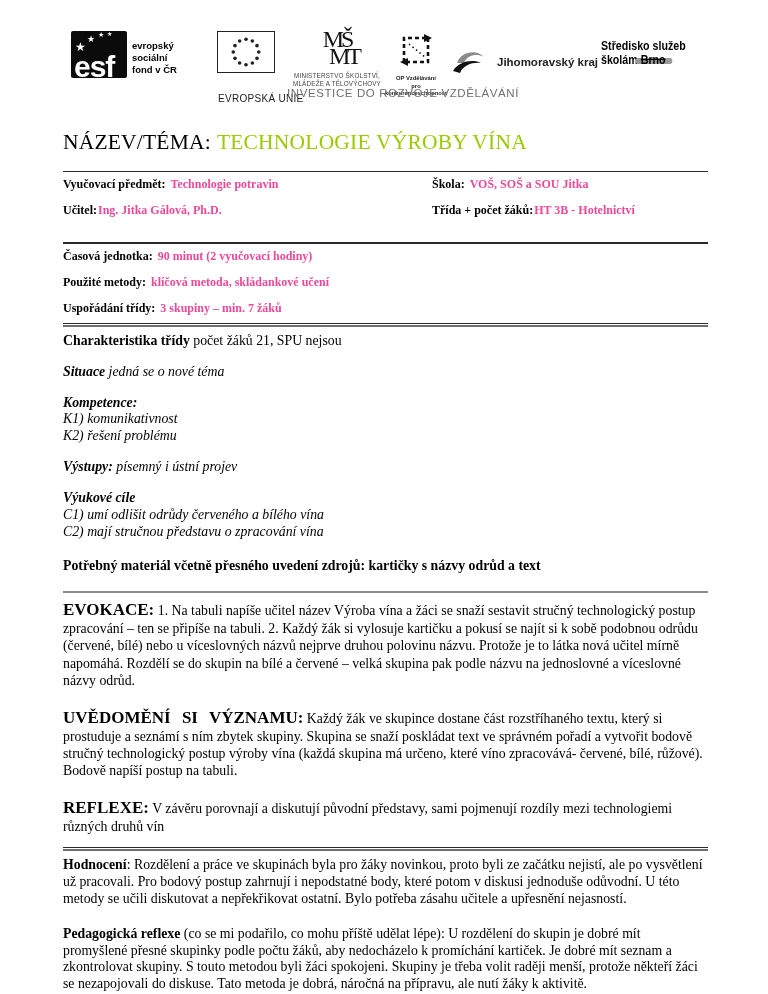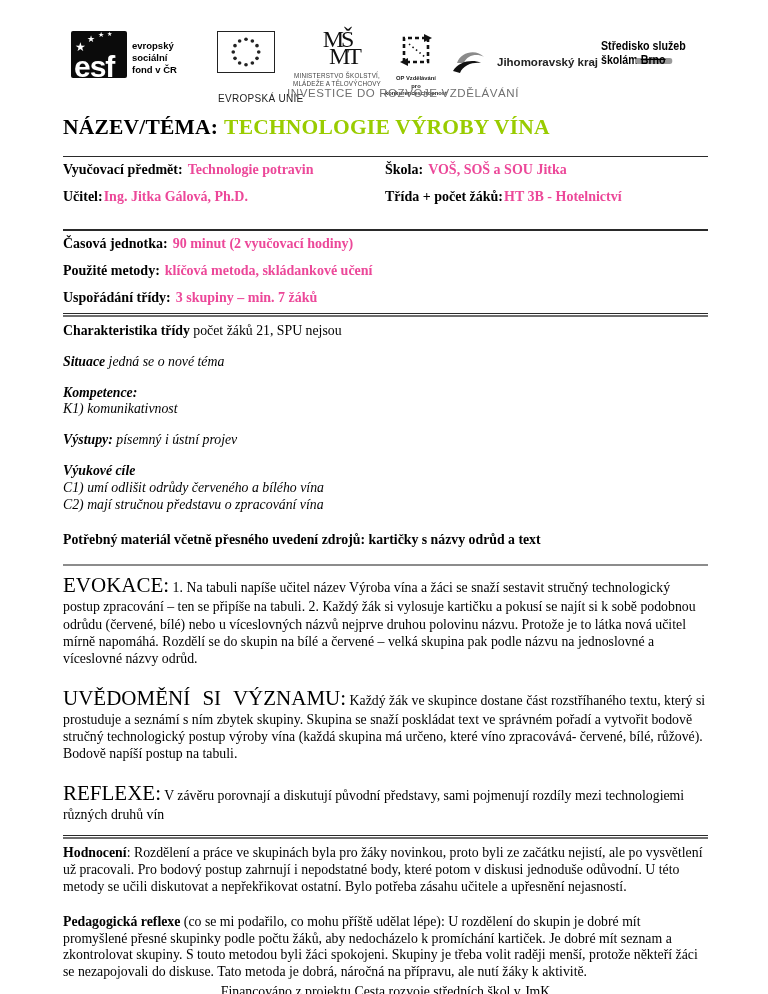--- a/index.html
+++ b/index.html
@@ -45,47 +45,47 @@
   
   .logo-sss { left: 538px; top: 8px; }
   .sss-lines { font-family: "Liberation Sans", sans-serif; font-weight: bold; font-size: 13px; line-height: 1.05; transform: scaleX(0.82); transform-origin: left; white-space: nowrap; }
   .sss-brno { position: relative; }
   .sss-brno::before { content: ""; position: absolute; left: -6px; right: -8px; top: 45%; height: 6px; background: #9a9a9a; border-radius: 3px; z-index: 0; }
   .sss-brno b { position: relative; z-index: 1; text-decoration: line-through; }
 
   .investice { position: absolute; left: 144px; top: 56px; width: 392px; text-align: center; font-family: "Liberation Sans", sans-serif; font-size: 11.5px; color: #6f6f6f; letter-spacing: 0.6px; }
 
   
-  .doc-title { margin-top: 12px; font-size: 21.5px; font-weight: bold; letter-spacing: 0.2px; }
+  .doc-title { margin-top: 27px; font-size: 21.5px; font-weight: normal; letter-spacing: 0.2px; }
   .doc-title .green { color: #99cc00; margin-left: 6px; }
 
   
   .rule-thin   { border-top: 1.5px solid #2a2a2a; margin-top: 16px; }
   .rule-mid    { border-top: 2px solid #2a2a2a; }
   .rule-double { height: 4px; border-top: 1.5px solid #2a2a2a; border-bottom: 2px solid #6e6e6e; }
   .rule-grey   { border-top: 2px solid #8c8c8c; }
 
-  .info-row { display: flex; padding: 5px 0 6px 0; font-size: 14px; }
+  .info-row { display: flex; padding: 5px 0 6px 0; font-size: 12px; gap: 47px; }
   .info-cell { display: flex; align-items: baseline; }
   .info-cell.left { width: 322px; flex: none; }
   .info-label { font-weight: bold; white-space: nowrap; }
   .info-value { font-weight: bold; color: #ec4899; margin-left: 5px; white-space: nowrap; }
   .info-value.tight { margin-left: 1px; }
 
   
   .sect { font-size: 13.8px; line-height: 1.22; }
   .sect b { font-weight: bold; }
   .mt6  { margin-top: 6px; }
   .mt12 { margin-top: 12px; }
   .mt14 { margin-top: 14px; font-style: italic; }
   .mt16 { margin-top: 16px; }
   .mt18 { margin-top: 18px; }
 
   .phase { font-size: 13.8px; line-height: 1.24; }
-  .phase-label { font-weight: normal; font-size: 21px; }
+  .phase-label { font-weight: bold; font-size: 17px; }
   .phase-label.wide { word-spacing: 7px; }
 
   .footer { text-align: center; font-size: 13.8px; line-height: 1.3; margin-top: 2px; }
 </style>
 </head>
 <body>
 
 <div class="page">
   <div class="content">
 
@@ -218,20 +218,21 @@
 
     <div class="rule-double"></div>
 
     <p class="sect mt6"><b>Charakteristika třídy</b><span> počet žáků 21, SPU nejsou</span></p>
 
     <p class="sect mt14"><b>Situace</b><span> jedná se o nové téma</span></p>
 
     <div class="sect mt14">
       <b>Kompetence:</b>
       <div>K1) komunikativnost</div>
+      <div>K2) řešení problému</div>
     </div>
 
     <p class="sect mt14"><b>Výstupy:</b><span> písemný i ústní projev</span></p>
 
     <div class="sect mt14">
       <b>Výukové cíle</b>
       <div>C1) umí odlišit odrůdy červeného a bílého vína</div>
       <div>C2) mají stručnou představu o zpracování vína</div>
     </div>
 

